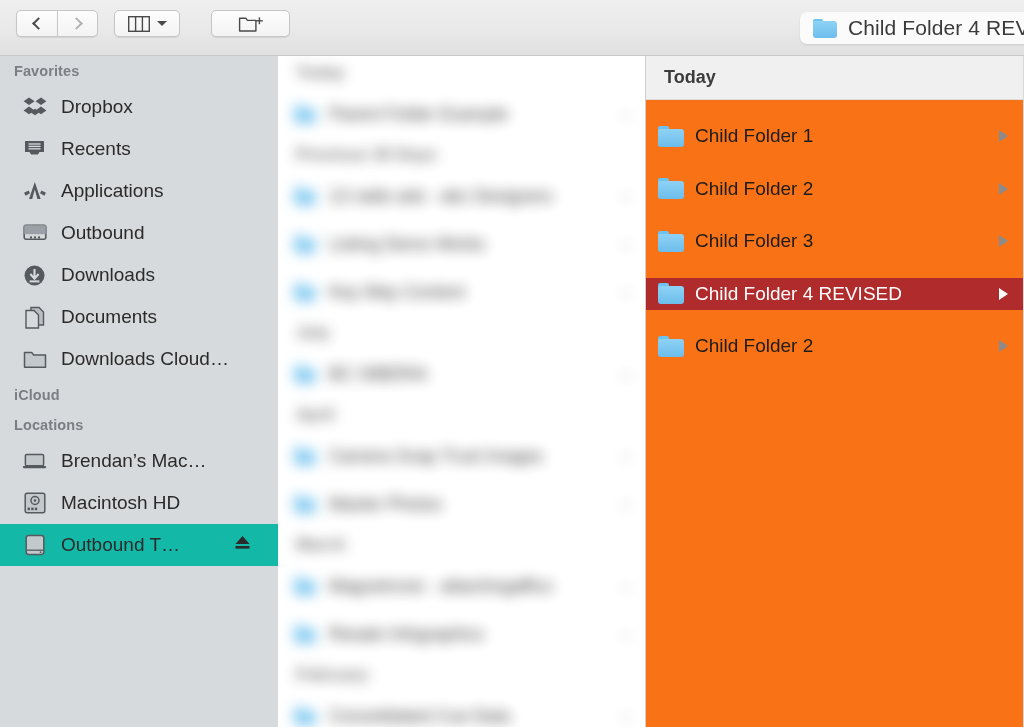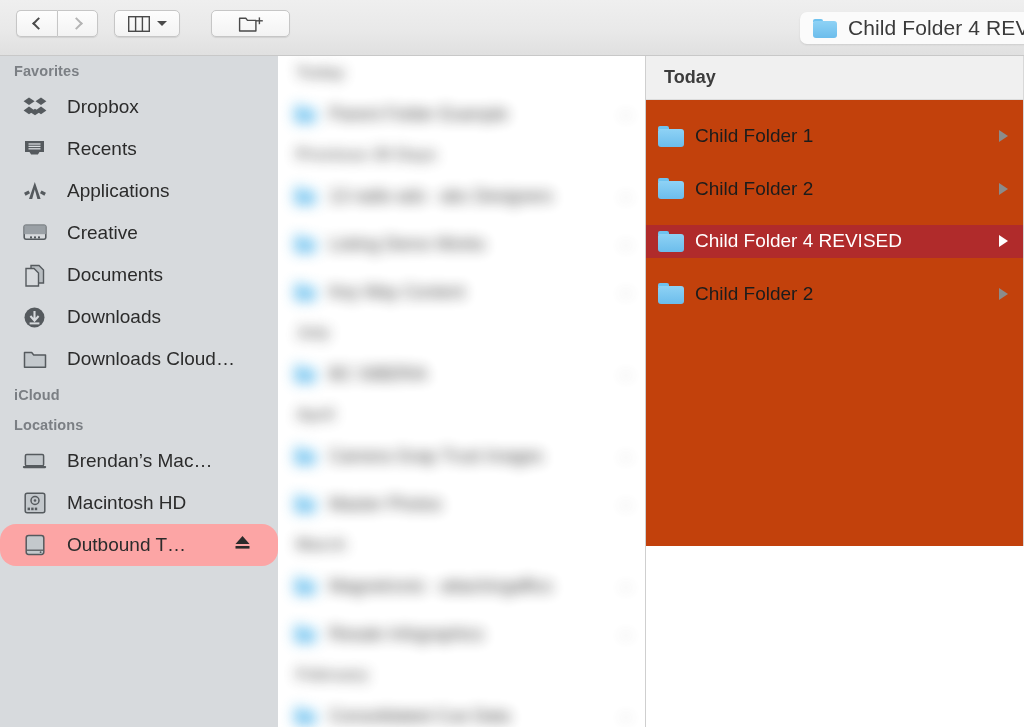--- a/index.html
+++ b/index.html
@@ -61,24 +61,24 @@
   .sidebar{
     position:absolute; left:0; top:56px; width:278px; height:671px;
     background:#d7dadd; overflow:hidden;
   }
   .sb-head{
     font-size:14.5px; color:#7b7f84; font-weight:bold;
     padding:0 0 0 14px; height:30px; display:flex; align-items:center;
     letter-spacing:.1px;
   }
   .sb-row{
-    height:42px; display:flex; align-items:center; padding-left:22px; gap:20px;
+    height:42px; display:flex; align-items:center; padding-left:22px; gap:14px;
     font-size:19px; color:#2b2b2b; white-space:nowrap;
   }
-  .sb-row.sel{ background:#fca5a5;border-radius:16px; }
+  .sb-row.sel{ background:#14b8a6; }
   .sb-ico{ width:25px; height:25px; flex:0 0 25px; display:flex; align-items:center; justify-content:center; }
   .sb-label{ overflow:hidden; text-overflow:ellipsis; }
   .eject{ margin-left:auto; margin-right:26px; }
 
   
   .mid-col{
     position:absolute; left:278px; top:56px; width:368px; height:671px;
     background:#ffffff; overflow:hidden;
     border-right:1px solid #cfcfcf;
   }
@@ -87,22 +87,22 @@
     height:34px; display:flex; align-items:center; padding-left:18px;
     font-size:17px; color:#6d6d6d; font-weight:bold;
   }
   .m-row{ height:48px; display:flex; align-items:center; padding-left:16px; gap:13px; }
   .m-ico{ width:28px; height:24px; flex:0 0 28px; }
   .m-name{ font-size:17.5px; color:#2d2d2d; white-space:nowrap; overflow:hidden; }
   .m-size{ margin-left:auto; margin-right:14px; font-size:15px; color:#6a6a6a; }
 
   
   .right-col{
-    position:absolute; left:646px; top:56px; width:378px; height:490px;
-    background:#c2410c; overflow:hidden;
+    position:absolute; left:646px; top:56px; width:378px; height:671px;
+    background:#f97316; overflow:hidden;
   }
   .rc-header{
     height:44px; background:#f0f0f0; border-bottom:1px solid #dcdcdc;
     display:flex; align-items:center; padding-left:18px;
     font-size:18px; color:#3c3c3c; font-weight:bold;
   }
   .rc-row{
     height:32.5px; display:flex; align-items:center; padding-left:12px; gap:11px;
     font-size:19px; color:#1c1c1c; position:relative;margin-top:20px;
   }
@@ -230,42 +230,42 @@
     <div class="sb-row">
       <span class="sb-ico">
         <svg width="24" height="20" viewBox="0 0 24 20">
           <rect x="1.2" y="2.2" width="21.6" height="14" rx="1.6" fill="none" stroke="#555a5e" stroke-width="1.6"></rect>
           <rect x="1.2" y="2.2" width="21.6" height="9" fill="#9aa0a5"></rect>
           <rect x="7" y="13.4" width="2" height="2" fill="#555a5e"></rect>
           <rect x="11" y="13.4" width="2" height="2" fill="#555a5e"></rect>
           <rect x="15" y="13.4" width="2" height="2" fill="#555a5e"></rect>
         </svg>
       </span>
-      <span class="sb-label">Creative</span>
-    </div>
-
-    <div class="sb-row">
-      <span class="sb-ico">
-        <svg width="23" height="23" viewBox="0 0 23 23">
-          <path d="M8 1.5 h8 l4.5 4.5 v13 h-12.5 z" fill="#b9bec2" stroke="#555a5e" stroke-width="1.4"></path>
-          <path d="M3 4.5 h8 l4.5 4.5 v13 h-12.5 z" fill="#d7dadd" stroke="#555a5e" stroke-width="1.4"></path>
-        </svg>
-      </span>
-      <span class="sb-label">Documents</span>
+      <span class="sb-label">Outbound</span>
     </div>
 
     <div class="sb-row">
       <span class="sb-ico">
         <svg width="23" height="23" viewBox="0 0 23 23">
           <circle cx="11.5" cy="11.5" r="10" fill="#555a5e"></circle>
           <path d="M11.5 5 v8.4 M7.4 10 L11.5 14.6 L15.6 10" fill="none" stroke="#d7dadd" stroke-width="2.1"></path>
           <line x1="6.6" y1="17.4" x2="16.4" y2="17.4" stroke="#d7dadd" stroke-width="2"></line>
         </svg>
       </span>
       <span class="sb-label">Downloads</span>
+    </div>
+
+    <div class="sb-row">
+      <span class="sb-ico">
+        <svg width="23" height="23" viewBox="0 0 23 23">
+          <path d="M8 1.5 h8 l4.5 4.5 v13 h-12.5 z" fill="#b9bec2" stroke="#555a5e" stroke-width="1.4"></path>
+          <path d="M3 4.5 h8 l4.5 4.5 v13 h-12.5 z" fill="#d7dadd" stroke="#555a5e" stroke-width="1.4"></path>
+        </svg>
+      </span>
+      <span class="sb-label">Documents</span>
     </div>
 
     <div class="sb-row">
       <span class="sb-ico">
         <svg width="24" height="20" viewBox="0 0 24 20">
           <path d="M1.5 3.5 h7.2 l2 2.4 h11.8 v12.4 h-21 z" fill="#c3c8cc" stroke="#555a5e" stroke-width="1.5" stroke-linejoin="round"></path>
         </svg>
       </span>
       <span class="sb-label">Downloads Cloud…</span>
     </div>
@@ -429,20 +429,28 @@
 
     <div class="rc-row">
       <span class="folder">
           <span class="tab"></span>
           <span class="body"></span>
         </span>
       <span class="rc-name">Child Folder 2</span>
       <span class="tri"></span>
     </div>
 
+    <div class="rc-row">
+      <span class="folder">
+          <span class="tab"></span>
+          <span class="body"></span>
+        </span>
+      <span class="rc-name">Child Folder 3</span>
+      <span class="tri"></span>
+    </div>
 
     <div class="rc-row sel">
       <span class="folder">
           <span class="tab"></span>
           <span class="body"></span>
         </span>
       <span class="rc-name">Child Folder 4 REVISED</span>
       <span class="tri"></span>
     </div>
 

